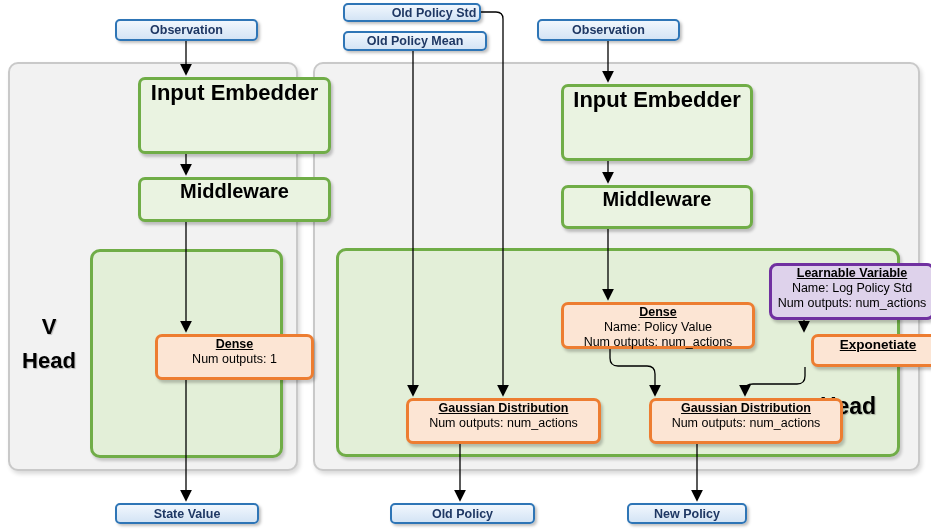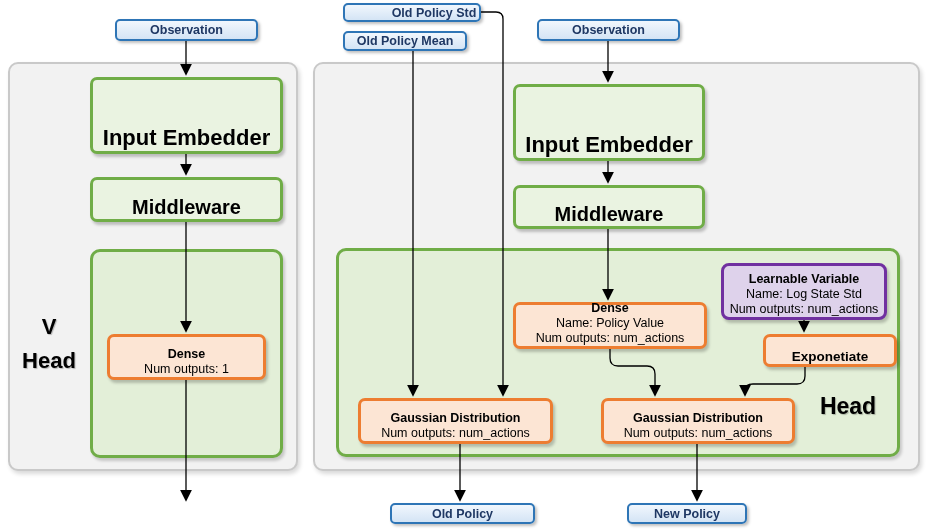--- a/index.html
+++ b/index.html
@@ -11,30 +11,30 @@
     position:absolute;background:#f2f2f2;border:2px solid #c9c9c9;
     border-radius:10px;box-shadow:2px 3px 4px rgba(0,0,0,0.15);
     box-sizing:border-box;
   }
   .green-container{
     position:absolute;background:#e3efd8;border:3px solid #70ad47;
     border-radius:10px;box-shadow:2px 3px 3px rgba(0,0,0,0.18);
     box-sizing:border-box;
   }
   .block{
-    position:absolute;display:flex;align-items:center;justify-content:flex-end;
+    position:absolute;display:flex;align-items:center;justify-content:flex-start;
     flex-direction:column;text-align:center;box-sizing:border-box;
-    box-shadow:2px 3px 3px rgba(0,0,0,0.22);color:#000;
+    box-shadow:2px 3px 3px rgba(0,0,0,0.22);color:#000;margin-left:48px;
   }
   .green-block{background:#eaf3e1;border:3px solid #70ad47;border-radius:7px;}
   .orange-block{background:#fce5d4;border:3px solid #ed7d31;border-radius:7px;}
   .purple-block{background:#ded2eb;border:3px solid #7030a0;border-radius:8px;}
   .big-text{font-weight:bold;font-size:22px;letter-spacing:0px;}
   .mid-text{font-weight:bold;font-size:20px;}
-  .block-title{font-weight:bold;font-size:12.5px;line-height:15px;}
+  .block-title{font-weight:bold;font-size:12.5px;line-height:15px;text-decoration:underline;}
   .block-line{font-size:12.5px;line-height:15px;}
   .io{
     position:absolute;background:linear-gradient(#f1f7fd,#d4e4f5);
     border:2.5px solid #2e75b6;border-radius:5px;color:#1f3864;
     font-weight:bold;font-size:12.5px;display:flex;align-items:center;
     justify-content:center;box-sizing:border-box;
     box-shadow:2px 2px 3px rgba(0,0,0,0.25);
   }
   .head-label{
     position:absolute;text-align:center;font-weight:bold;color:#000;
@@ -61,25 +61,28 @@
   <div class="head-label" style="left:798px;top:391px;width:100px;font-size:23px;line-height:31px;">
     <span class="l2">Head</span>
   </div>
 
   <div class="io" style="left:115px;top:19px;width:143px;height:22px;">
     <span>Observation</span>
   </div>
   <div class="io" style="left:343px;top:3px;width:138px;height:19px;padding-left:44px;">
     <span>Old Policy Std</span>
   </div>
-  <div class="io" style="left:343px;top:31px;width:124px;height:20px;">
+  <div class="io" style="left:343px;top:31px;width:144px;height:20px;">
     <span>Old Policy Mean</span>
   </div>
   <div class="io" style="left:537px;top:19px;width:143px;height:22px;">
     <span>Observation</span>
+  </div>
+  <div class="io" style="left:115px;top:503px;width:144px;height:21px;">
+    <span>State Value</span>
   </div>
   <div class="io" style="left:390px;top:503px;width:145px;height:21px;">
     <span>Old Policy</span>
   </div>
   <div class="io" style="left:627px;top:503px;width:120px;height:21px;">
     <span>New Policy</span>
   </div>
 
   <div class="block green-block" style="left:90px;top:77px;width:193px;height:77px;">
     <span class="big-text">Input Embedder</span>
@@ -99,21 +102,21 @@
     <span class="block-title">Dense</span>
     <span class="block-line">Num outputs: 1</span>
   </div>
   <div class="block orange-block" style="left:513px;top:302px;width:194px;height:47px;">
     <span class="block-title">Dense</span>
     <span class="block-line">Name: Policy Value</span>
     <span class="block-line">Num outputs: num_actions</span>
   </div>
   <div class="block purple-block" style="left:721px;top:263px;width:166px;height:57px;">
     <span class="block-title">Learnable Variable</span>
-    <span class="block-line">Name: Log State Std</span>
+    <span class="block-line">Name: Log Policy Std</span>
     <span class="block-line">Num outputs: num_actions</span>
   </div>
   <div class="block orange-block" style="left:763px;top:334px;width:134px;height:33px;">
     <span class="block-title" style="font-size:13.5px;">Exponetiate</span>
   </div>
   <div class="block orange-block" style="left:358px;top:398px;width:195px;height:46px;">
     <span class="block-title">Gaussian Distribution</span>
     <span class="block-line">Num outputs: num_actions</span>
   </div>
   <div class="block orange-block" style="left:601px;top:398px;width:194px;height:46px;">

